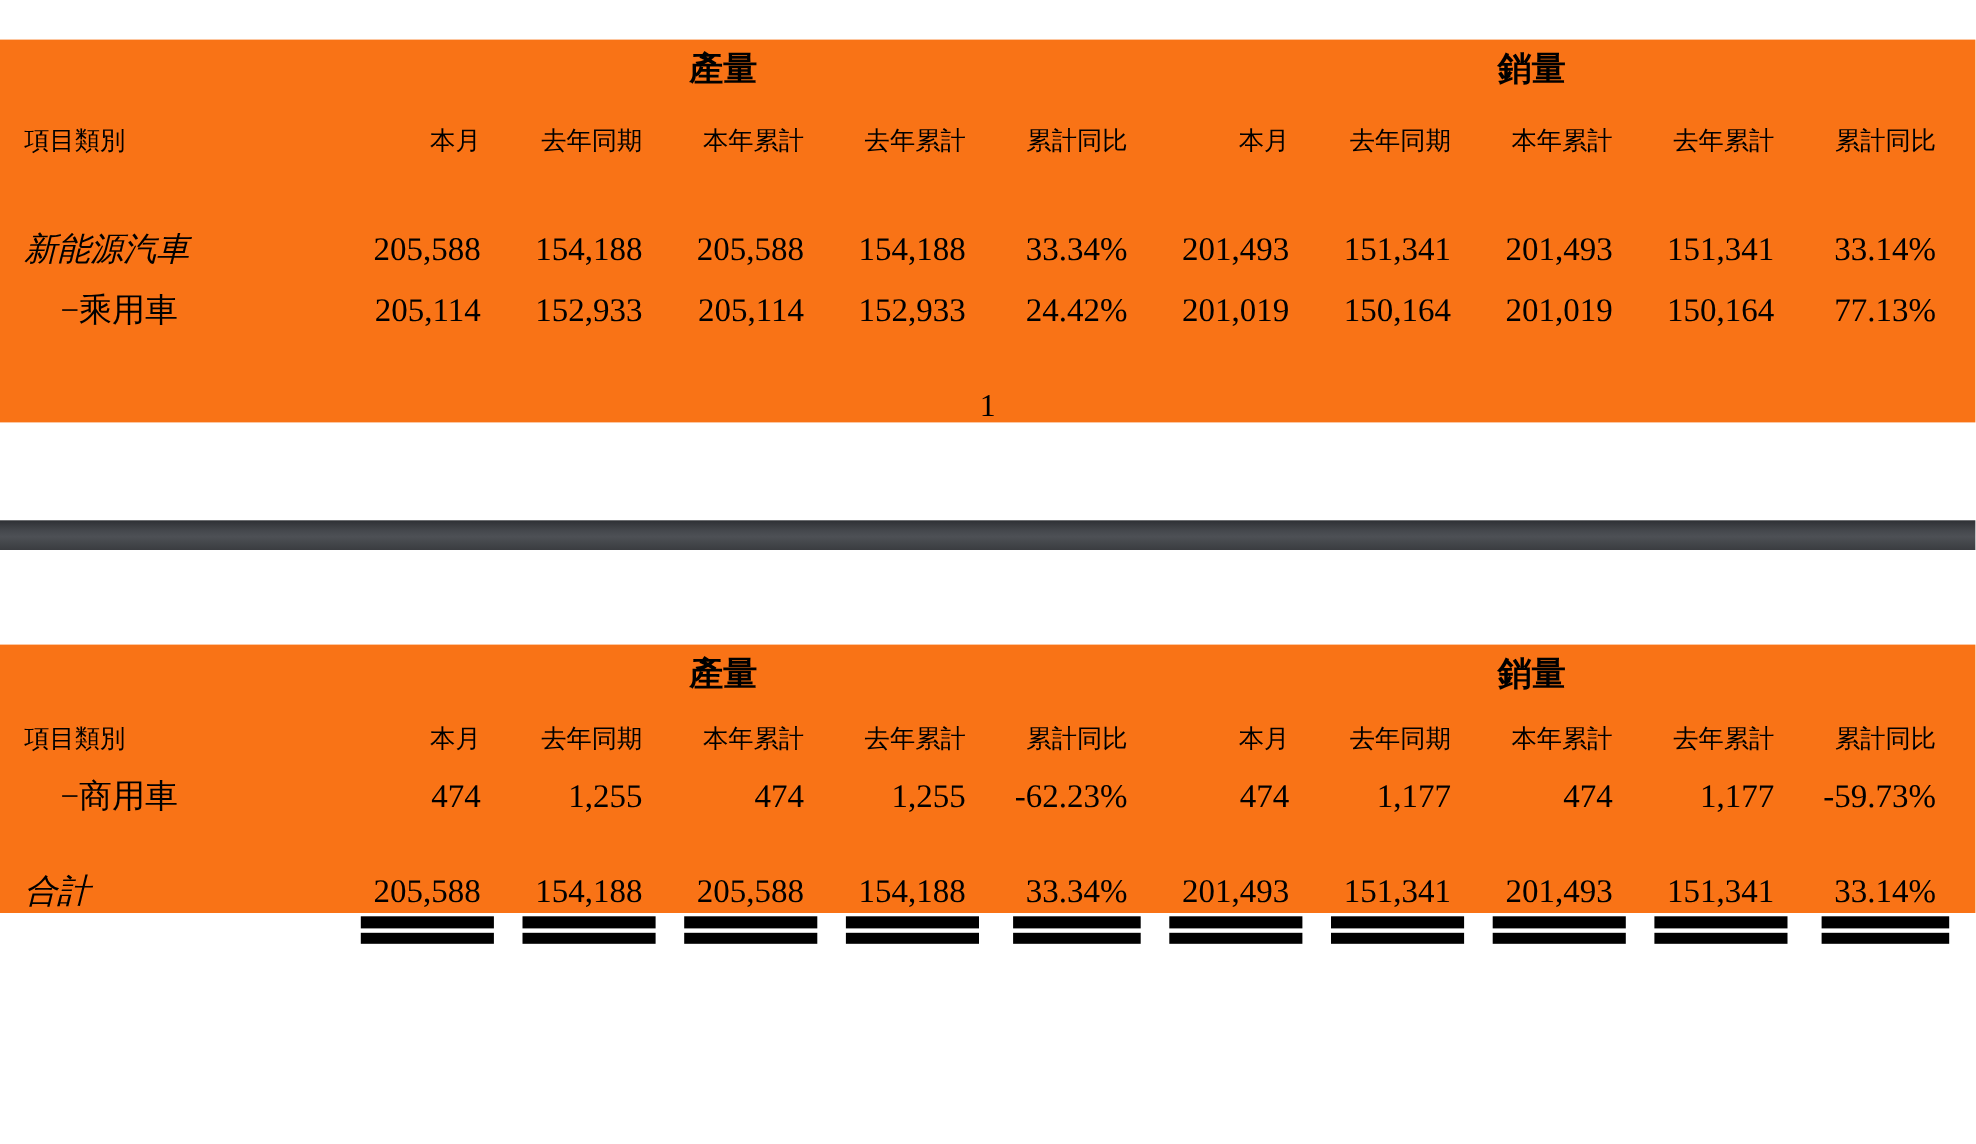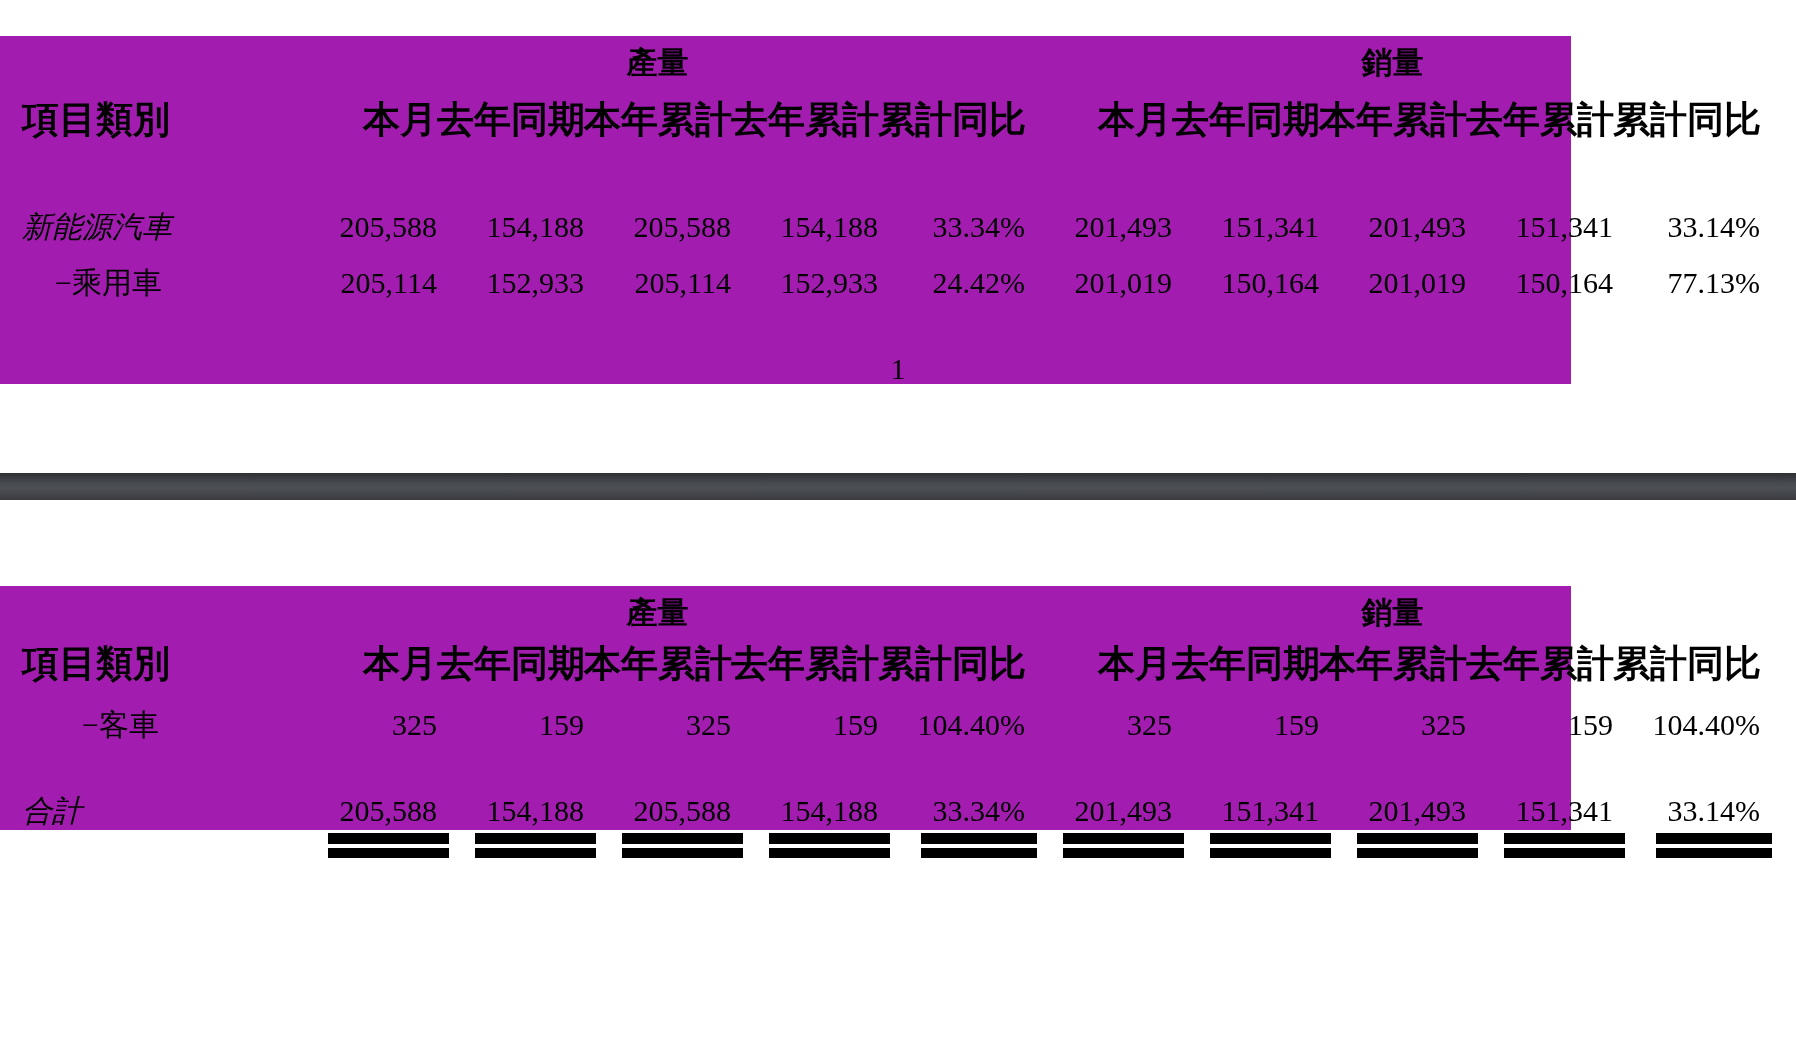--- a/index.html
+++ b/index.html
@@ -1,29 +1,29 @@
 <!DOCTYPE html>
 <html><head>
 <meta charset="utf-8">
 <style>
   html,body{margin:0;padding:0;background:#ffffff;}
   body{
     width:1796px;height:1040px;overflow:hidden;color:#000;
     font-family:"Liberation Serif","DejaVu Serif",serif;
   }
-  .page{width:1571px;background:#a21caf;}
+  .page{width:1796px;background:#f97316;}
   table{
     table-layout:fixed;border-collapse:collapse;
     width:1742px;margin-left:18px;
   }
   col.c-label{width:272px;}
   col.c-num{width:147px;}
   th,td{padding:0;vertical-align:bottom;line-height:1.05;white-space:nowrap;}
   tr.group th{font-weight:bold;font-size:31px;text-align:center;height:44px;padding-bottom:8px;}
-  tr.cols th{font-weight:bold;font-size:37px;text-align:right;padding-bottom:2px;}
+  tr.cols th{font-weight:normal;font-size:23px;text-align:right;padding-bottom:2px;}
   tr.cols th.cat{text-align:left;padding-left:4px;}
   #p1 tr.cols th{height:52px;}
   #p2 tr.cols th{height:46px;}
   tbody td{font-size:30px;height:52px;padding-bottom:4px;}
   #p1 tbody tr:first-child td{padding-top:48px;}
   #p2 tbody.data td{height:54px;padding-bottom:6px;}
   #p2 tbody.totals td{height:80px;padding-bottom:4px;}
   td.num{text-align:right;}
   td.lbl{text-align:left;}
   .ind0{padding-left:4px;font-style:italic;}
@@ -149,31 +149,31 @@
         <th>累計同比</th>
         <th>本月</th>
         <th>去年同期</th>
         <th>本年累計</th>
         <th>去年累計</th>
         <th>累計同比</th>
       </tr>
     </thead>
     <tbody class="data">
         <tr>
-          <td class="lbl ind2">−客車</td>
-          <td class="num">325</td>
-          <td class="num">159</td>
-          <td class="num">325</td>
-          <td class="num">159</td>
-          <td class="num">104.40%</td>
-          <td class="num">325</td>
-          <td class="num">159</td>
-          <td class="num">325</td>
-          <td class="num">159</td>
-          <td class="num">104.40%</td>
+          <td class="lbl ind1">−商用車</td>
+          <td class="num">474</td>
+          <td class="num">1,255</td>
+          <td class="num">474</td>
+          <td class="num">1,255</td>
+          <td class="num">-62.23%</td>
+          <td class="num">474</td>
+          <td class="num">1,177</td>
+          <td class="num">474</td>
+          <td class="num">1,177</td>
+          <td class="num">-59.73%</td>
         </tr>
       </tbody>
     <tbody class="totals">
         <tr>
           <td class="lbl ind0">合計</td>
           <td class="num"><span class="u">205,588</span></td>
           <td class="num"><span class="u">154,188</span></td>
           <td class="num"><span class="u">205,588</span></td>
           <td class="num"><span class="u">154,188</span></td>
           <td class="num"><span class="u">33.34%</span></td>

